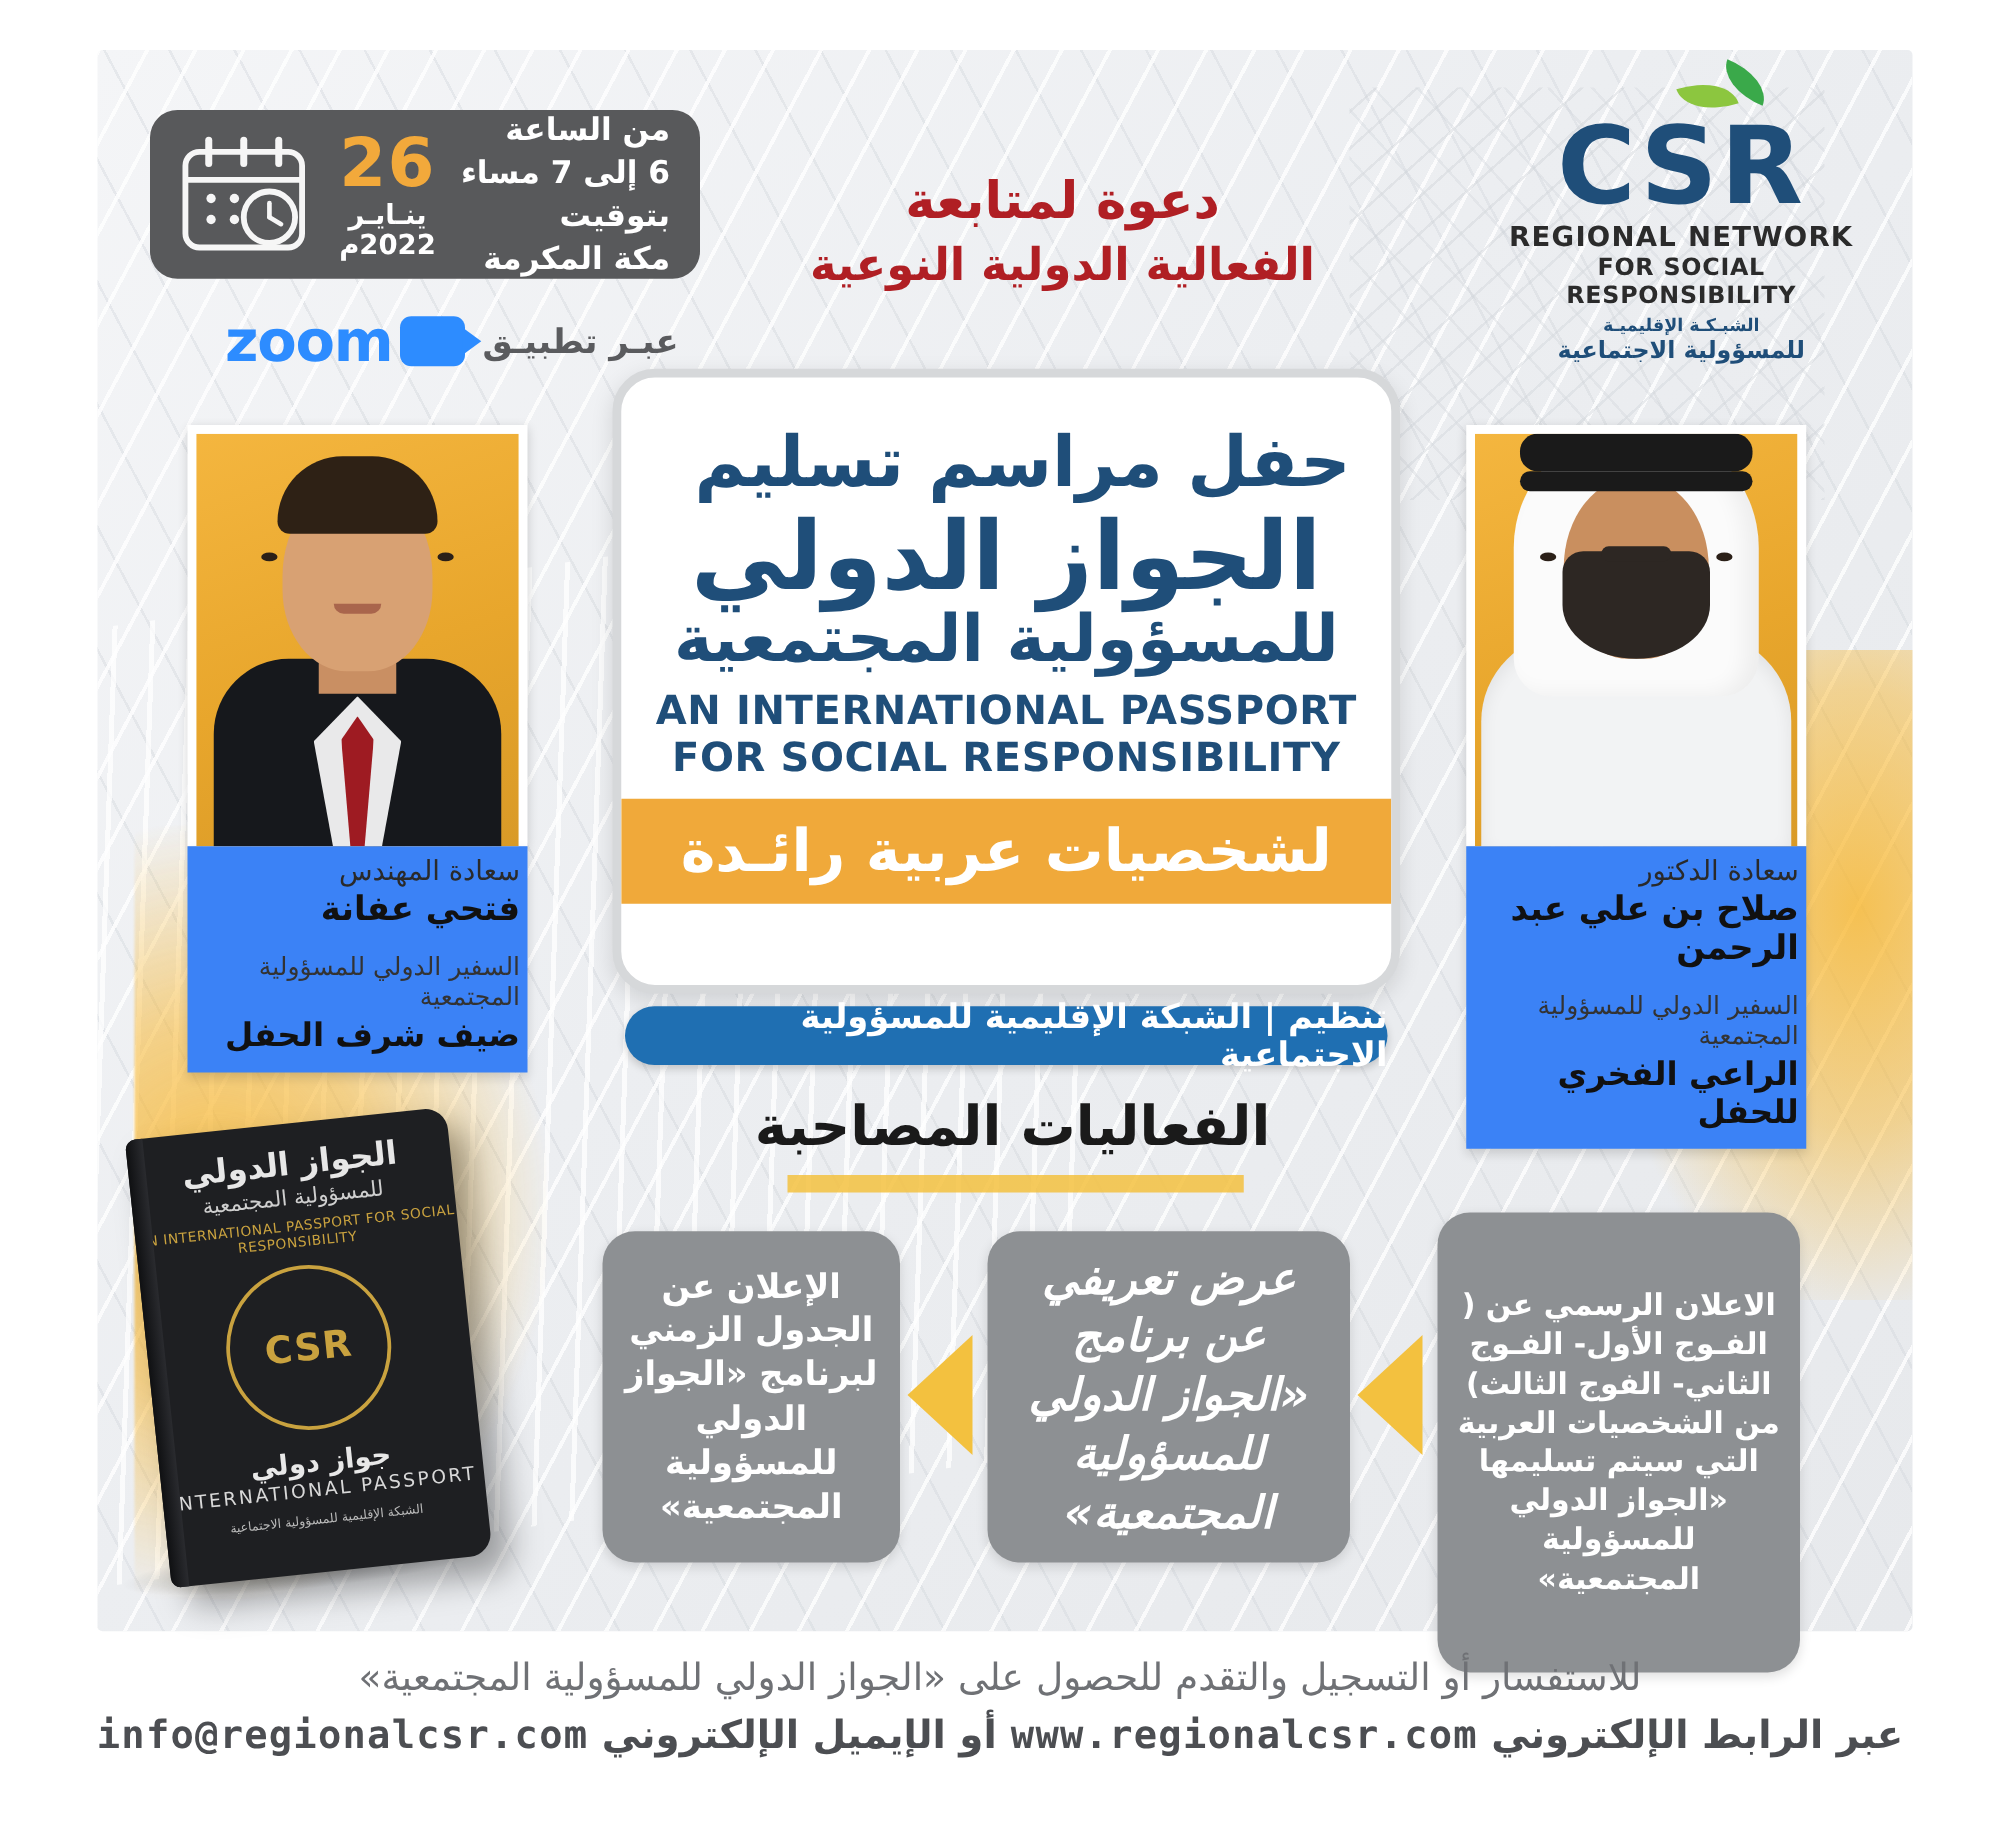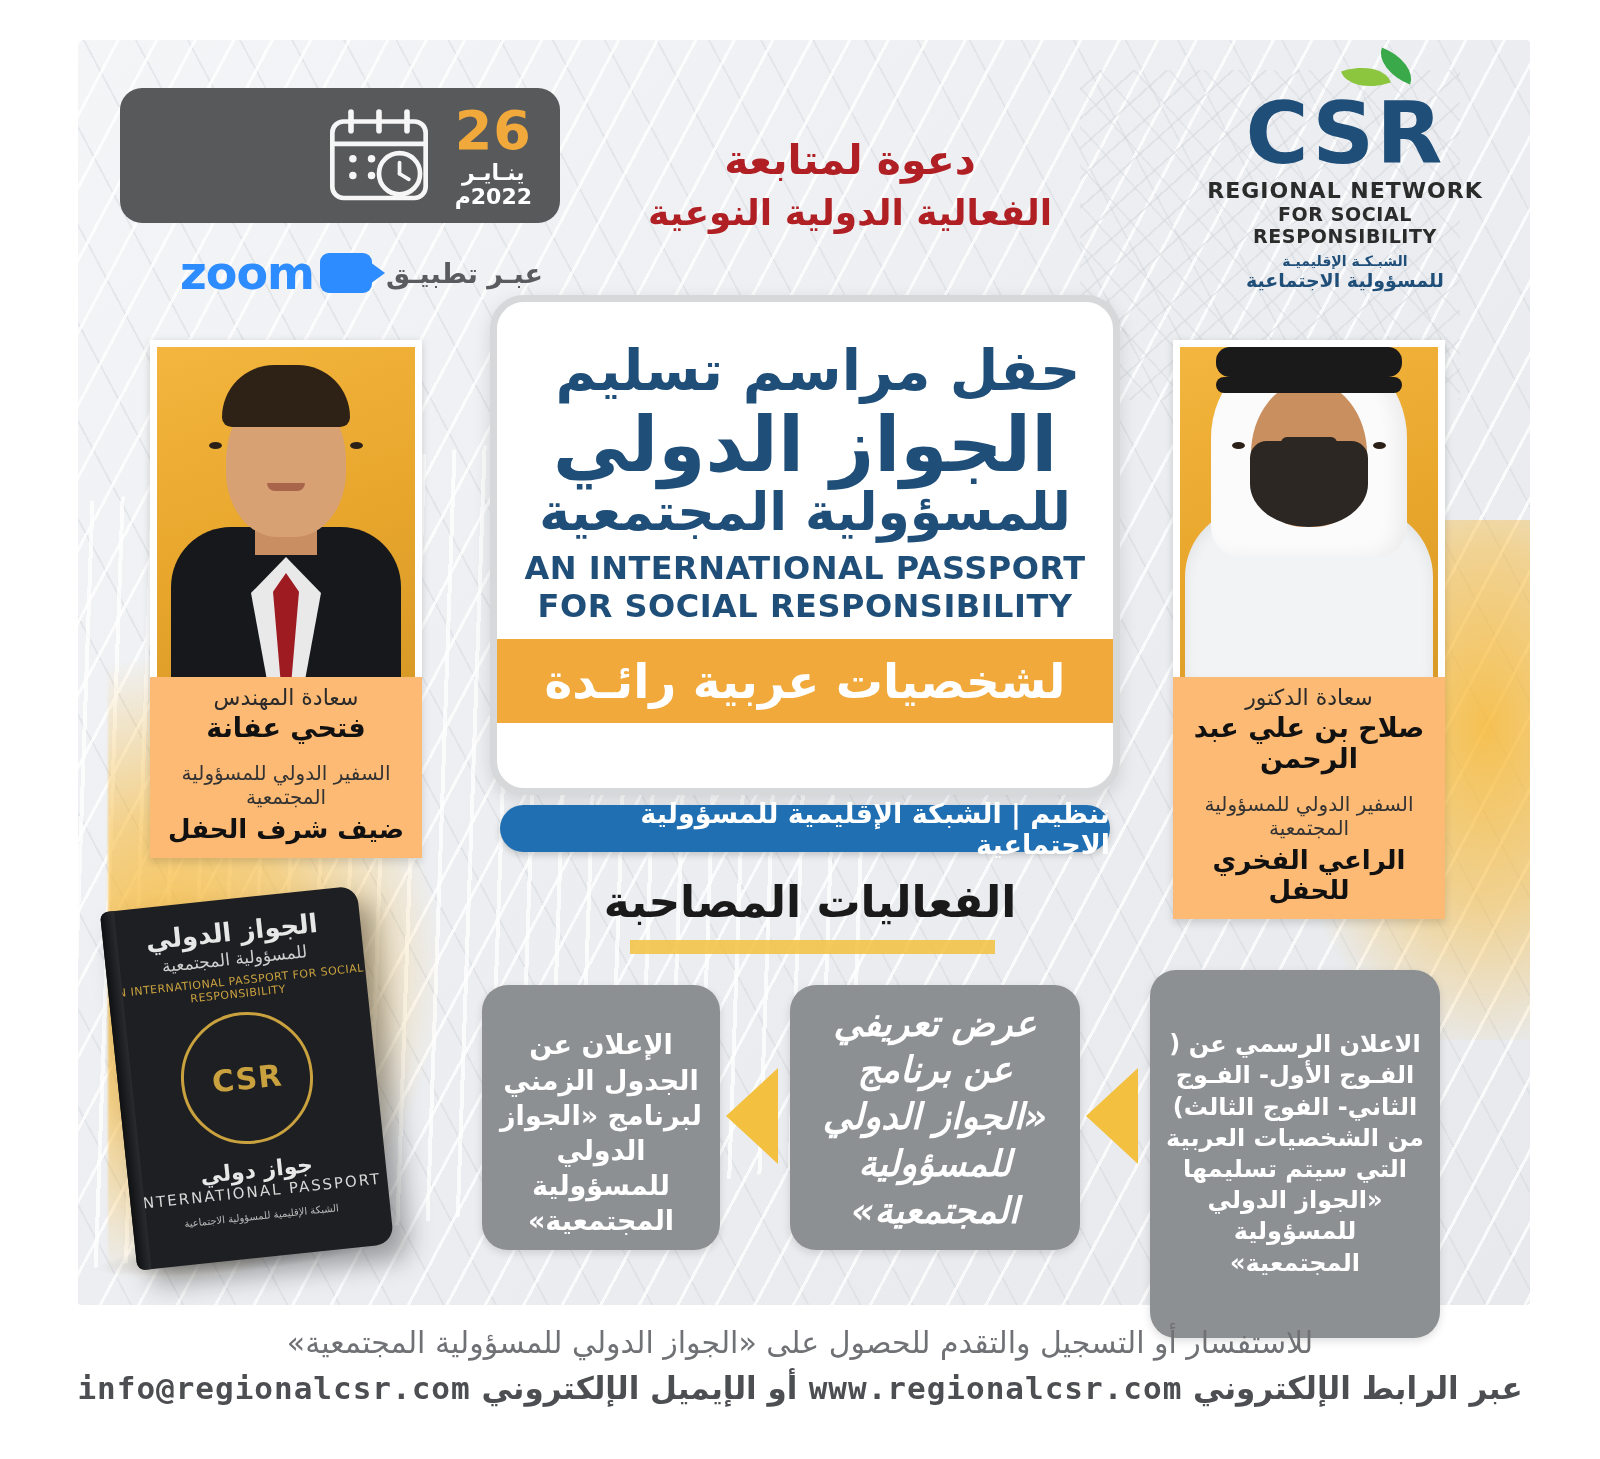--- a/index.html
+++ b/index.html
@@ -156,23 +156,24 @@
   .person .frame {
     background: #ffffff;
     padding: 7px 7px 0 7px;
     box-shadow: 0 2px 8px rgba(0,0,0,.16);
   }
   .person .photo {
     width: 100%; height: 330px;
     position: relative; overflow: hidden;
   }
   .person .caption {
-    background: #fdba74;
+    background: #3b82f6;
     padding: 8px 6px 14px;
     box-shadow: 0 4px 8px rgba(0,0,0,.14);
+    text-align: right;
   }
   .cap-1 { font-size: 22px; color: #2a2a2a; }
   .cap-2 { font-size: 27px; font-weight: bold; color: #111; margin-top: 2px; }
   .cap-3 { font-size: 20px; color: #333; margin-top: 18px; }
   .cap-4 { font-size: 26px; font-weight: bold; color: #111; margin-top: 5px; }
 
   #person-left { left: 150px; top: 340px; width: 272px; }
   #person-right { right: 155px; top: 340px; width: 272px; }
 
   
@@ -264,21 +265,21 @@
     color: #ffffff;
     font-weight: bold;
     display: flex; align-items: center; justify-content: center;
     text-align: center;
     padding: 12px 16px;
     line-height: 1.3;
     box-shadow: 0 3px 9px rgba(0,0,0,.13);
   }
   #flow-1 { right: 160px; top: 970px;  width: 290px; height: 368px; font-size: 24px; }
   #flow-2 { right: 520px; top: 985px;  width: 290px; height: 265px; font-size: 36px; font-style: italic; }
-  #flow-3 { right: 880px; top: 985px;  width: 238px; height: 265px; font-size: 27px; align-items: flex-end; }
+  #flow-3 { right: 880px; top: 985px;  width: 238px; height: 265px; font-size: 27px; }
 
   .arrow {
     position: absolute;
     width: 0; height: 0;
     border-top: 48px solid transparent;
     border-bottom: 48px solid transparent;
     border-right: 52px solid #f3c13f;
   }
   #arrow-1 { right: 462px; top: 1068px; }
   #arrow-2 { right: 822px; top: 1068px; }
@@ -342,20 +343,26 @@
 
   <div class="bg-panel">
     <div class="bg-stripes"></div>
     <div class="bg-wave"></div>
     <div class="bg-yellow-left"></div>
     <div class="bg-yellow-right"></div>
     <div class="bg-leaf"></div>
   </div>
 
   <div class="date-badge">
+    <div class="date-time-lines">
+      <div>من الساعة</div>
+      <div>6 إلى 7 مساء</div>
+      <div>بتوقيت</div>
+      <div>مكة المكرمة</div>
+    </div>
     <div class="date-number">
       <div class="dnum">26</div>
       <div class="dmon">ينـايـر</div>
       <div class="dyear">2022م</div>
     </div>
     <svg class="cal-icon" viewBox="0 0 120 106">
       <rect x="10" y="16" width="100" height="82" rx="12" fill="none" stroke="#ffffff" stroke-width="5"></rect>
       <line x1="10" y1="40" x2="110" y2="40" stroke="#ffffff" stroke-width="5"></line>
       <line x1="30" y1="6" x2="30" y2="26" stroke="#ffffff" stroke-width="6" stroke-linecap="round"></line>
       <line x1="60" y1="6" x2="60" y2="26" stroke="#ffffff" stroke-width="6" stroke-linecap="round"></line>

